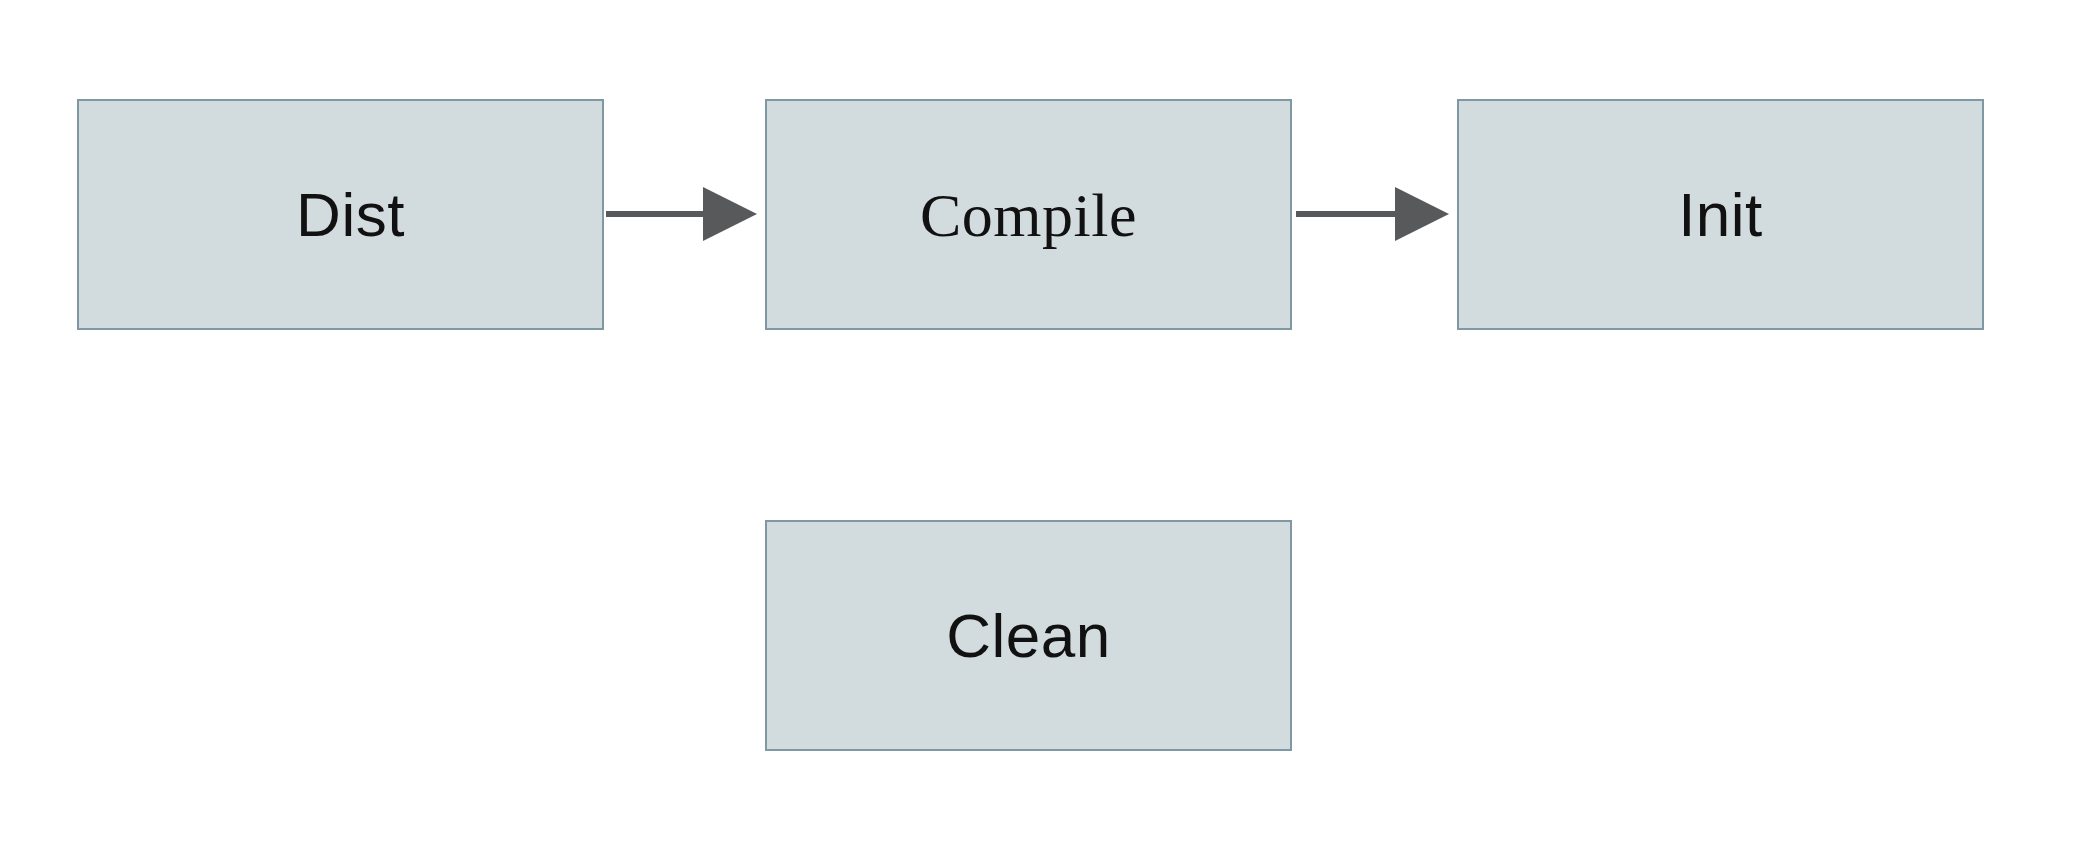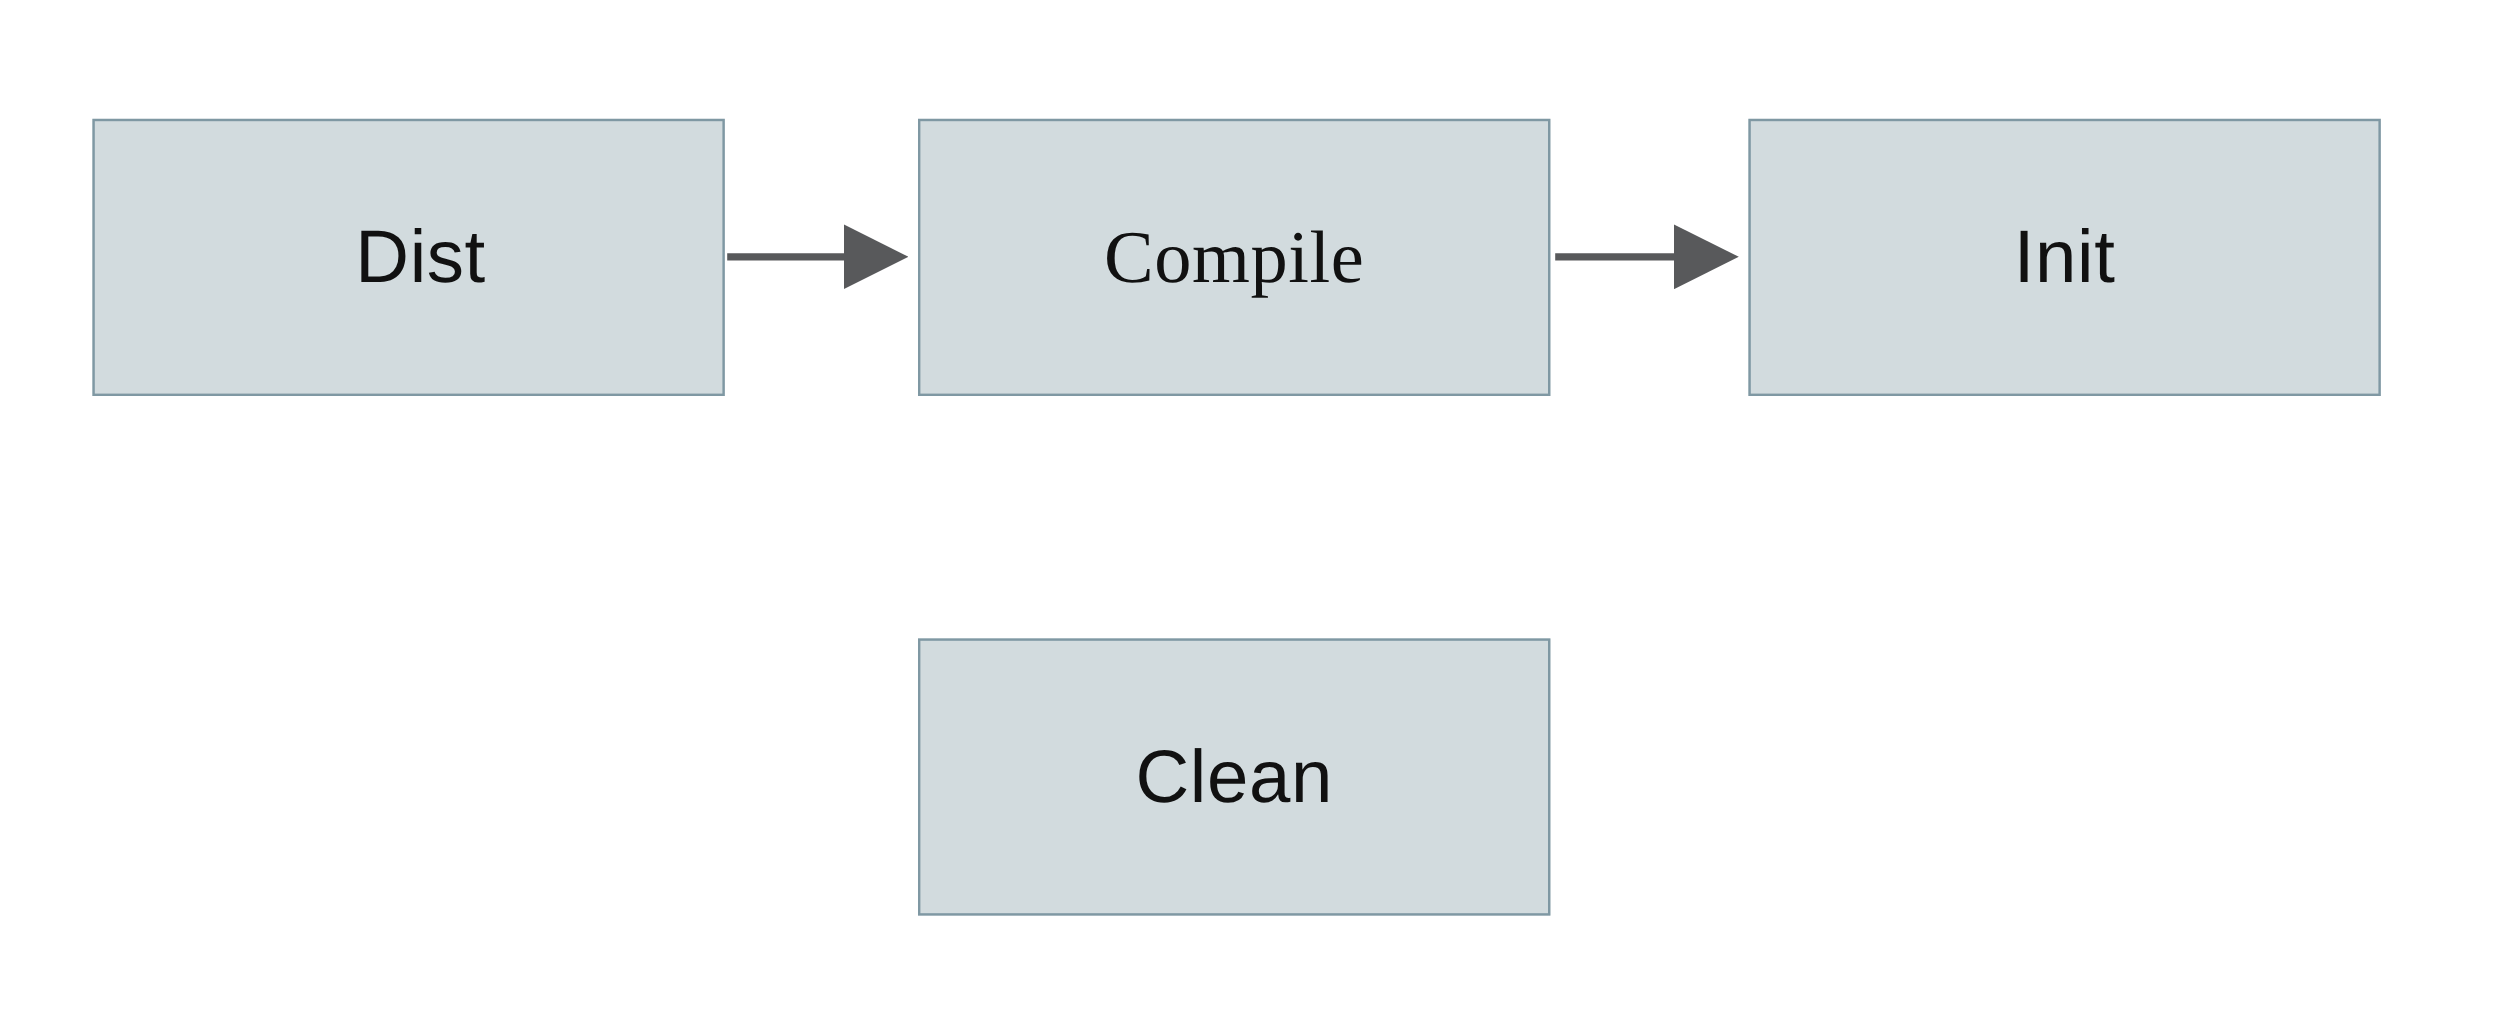--- a/index.html
+++ b/index.html
@@ -33,21 +33,21 @@
   .node .label {
     font-size: 62px;
     line-height: 1;
     color: #111111;
     letter-spacing: 0.5px;
   }
 
   #node-dist    { left: 77px;   top: 99px; padding-left: 20px;  }
   #node-compile { left: 765px;  top: 99px; font-family: Liberation Serif, serif;  }
   #node-init    { left: 1457px; top: 99px; align-items: center;  }
-  #node-clean   { left: 765px;  top: 532px; }
+  #node-clean   { left: 765px;  top: 520px; }
 
   .edges-layer {
     position: absolute;
     left: 0;
     top: 0;
     width: 2078px;
     height: 848px;
     pointer-events: none;
   }
 </style>

